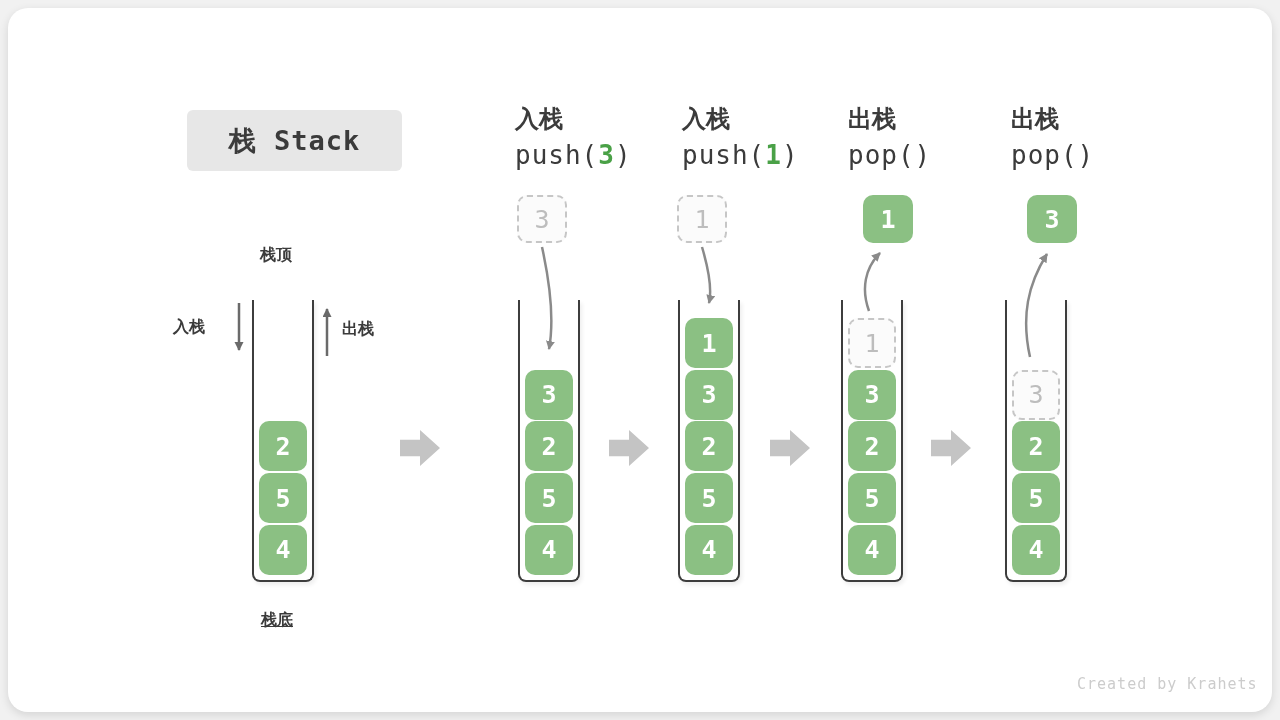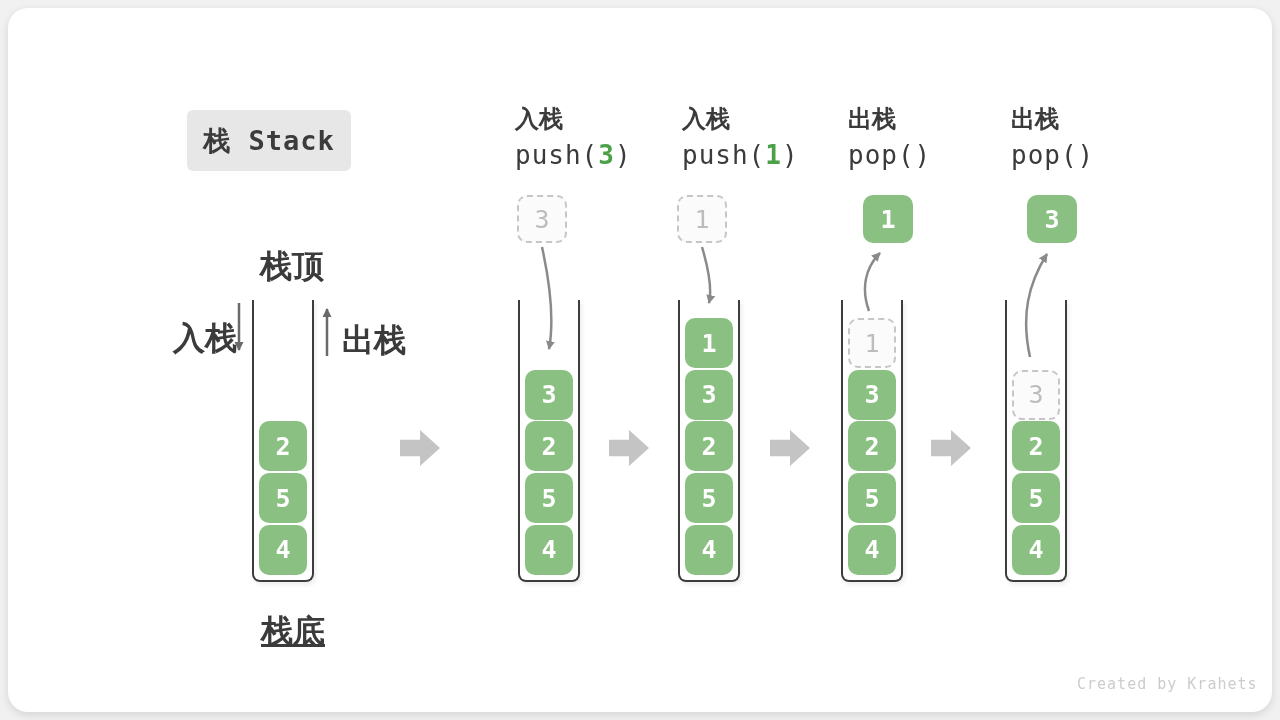--- a/index.html
+++ b/index.html
@@ -18,28 +18,28 @@
     position:relative;
     overflow:hidden;
   }
   .card{
     position:absolute;left:8px;top:8px;width:1264px;height:704px;
     background:#ffffff;border-radius:20px;
     box-shadow:0 3px 10px rgba(0,0,0,0.12);
   }
   .scene{position:absolute;inset:0;}
   .title-box{
-    position:absolute;left:187px;top:110px;width:164px;height:61px;
+    position:absolute;left:187px;top:110px;width:215px;height:61px;
     background:#e7e7e7;border-radius:6px;
     display:flex;align-items:center;justify-content:center;
     font-family:"DejaVu Sans Mono","DejaVu Sans",monospace;
     font-size:27px;font-weight:bold;color:var(--ink);letter-spacing:1px;
   }
   .cjk-label{
-    position:absolute;color:var(--ink);font-weight:bold;font-size:32px;
+    position:absolute;color:var(--ink);font-weight:bold;font-size:16px;
     white-space:nowrap;
   }
   .op-label{position:absolute;white-space:nowrap;}
   .op-action{font-size:24px;font-weight:bold;color:var(--ink);line-height:28px;}
   .op-code{
     margin-top:7px;
     font-family:"DejaVu Sans Mono",monospace;
     font-size:26px;color:var(--ink);letter-spacing:1px;line-height:30px;
   }
   .op-code .hl{color:var(--hl-green);font-weight:bold;}

